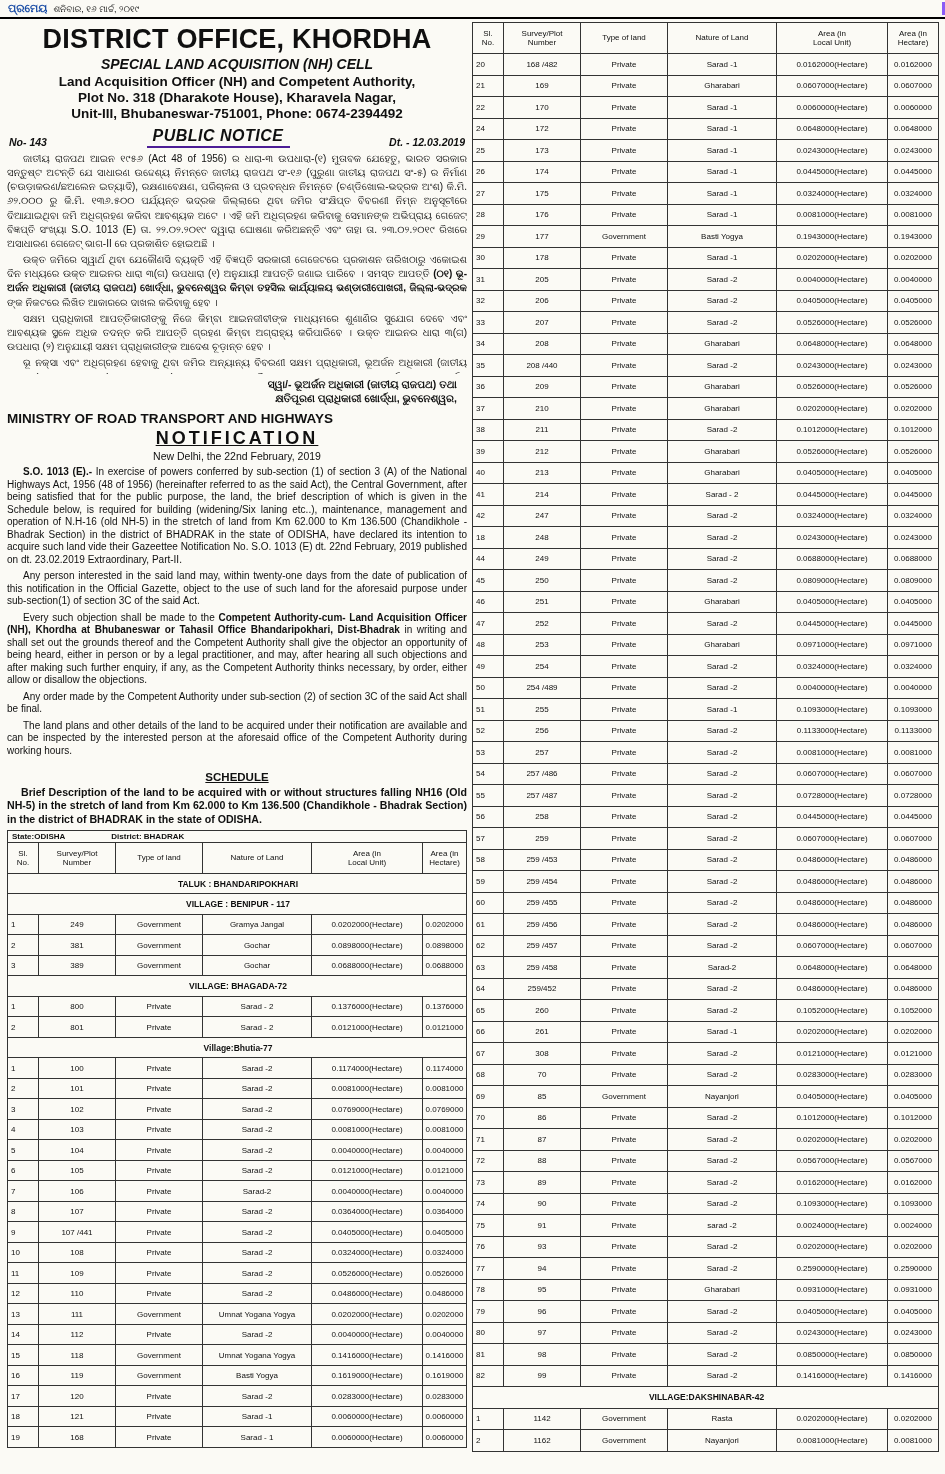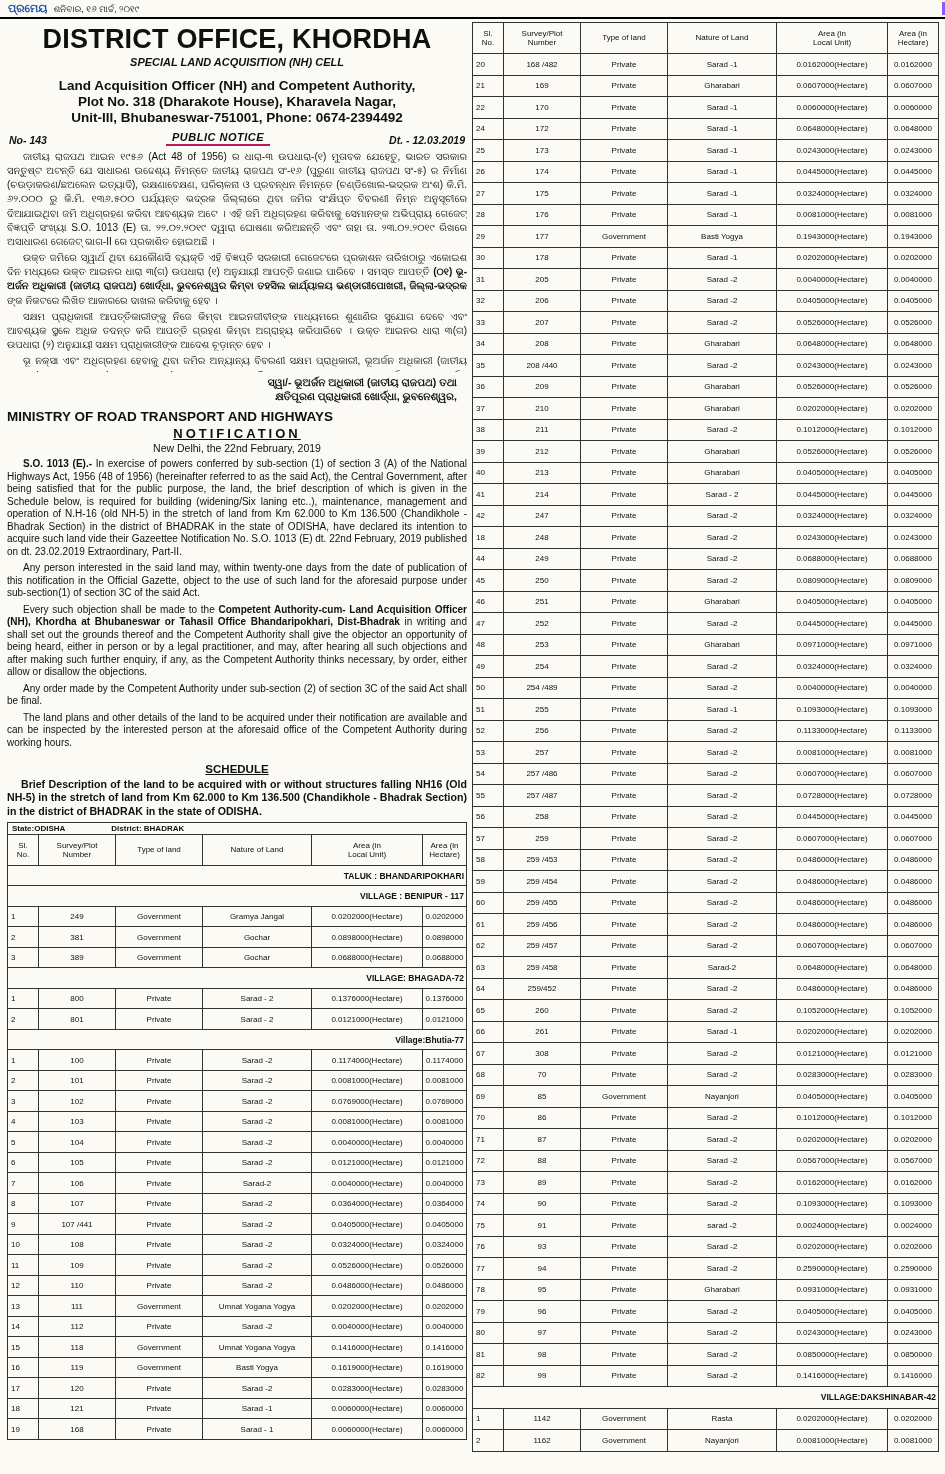--- a/index.html
+++ b/index.html
@@ -10,47 +10,47 @@
             align-items:center;padding:0 8px;border-bottom:2px solid #000;box-sizing:border-box;}
   .mh-left{display:flex;align-items:baseline;gap:6px;}
   .brand{color:#1c4ea6;font-weight:bold;font-size:11px;}
   .mh-date{font-size:9px;}
   .mh-page{font-size:11px;font-weight:bold;border-left:7px solid #8b5cf6;padding-left:10px;}
   
   .left-col{position:absolute;left:7px;top:24px;width:460px;}
   .right-col{position:absolute;left:472px;top:22px;width:467px;}
   
   h1{font-size:27px;margin:0;text-align:center;font-weight:800;letter-spacing:.2px;}
-  h2{font-size:11px;font-style:italic;text-align:center;margin:1px 0 10px;font-weight:bold;}
+  h2{font-size:14px;font-style:italic;text-align:center;margin:1px 0 2px;font-weight:bold;}
   .addr{font-weight:bold;text-align:center;font-size:13.5px;line-height:1.18;}
   .notice-row{display:flex;align-items:flex-end;justify-content:space-between;margin:5px 2px 4px;font-style:italic;}
   .no,.dt{font-size:10.5px;font-weight:bold;}
-  .pn{font-size:11px;font-weight:bold;border-bottom:2px solid #be185d;letter-spacing:.5px;padding:0 6px 1px;}
+  .pn{font-size:16px;font-weight:bold;border-bottom:2px solid #4c1d95;letter-spacing:.5px;padding:0 6px 1px;}
   
   .odia{font-size:10px;line-height:1.42;text-align:justify;height:222px;overflow:hidden;}
   .odia p{margin:0 0 2px;text-indent:16px;}
   .sig{text-align:right;font-weight:bold;font-size:10.5px;line-height:1.35;margin:3px 10px 6px 0;}
   
   .min-title{text-align:left;font-weight:bold;font-size:13.5px;margin-top:2px;}
-  .min-sub{text-align:center;font-weight:bold;font-size:13px;letter-spacing:3px;text-decoration:underline;margin:2px 0 1px;}
+  .min-sub{text-align:center;font-weight:bold;font-size:18px;letter-spacing:3px;text-decoration:underline;margin:2px 0 1px;}
   .min-date{text-align:center;font-size:10.5px;margin-bottom:4px;}
   .eng{font-size:10px;line-height:1.25;text-align:justify;}
   .eng p{margin:0 0 4px;text-indent:16px;}
   .b{font-weight:bold;}
   
   .sch-title{text-align:center;font-weight:bold;font-size:11.5px;text-decoration:underline;margin:14px 0 3px;}
   .sch-desc{font-size:10.6px;font-weight:bold;text-align:justify;line-height:1.25;text-indent:14px;margin-bottom:4px;}
   .sd-bar{border:1px solid #333;border-bottom:none;font-size:8px;font-weight:bold;padding:1px 4px;display:flex;gap:46px;}
   
   table.land{border-collapse:collapse;width:100%;table-layout:fixed;}
   .land th,.land td{border:1px solid #333;font-size:8px;padding:0 2px;text-align:center;vertical-align:middle;overflow:hidden;}
   .land th{white-space:pre-line;height:30px;font-weight:normal;line-height:1.15;}
   .land td{height:19.5px;}
   .right-col .land td{height:20.5px;}
-  .land td.section{text-align:right;font-weight:bold;font-size:8.5px;padding-left:4px;}
+  .land td.section{text-align:center;font-weight:bold;font-size:8.5px;padding-left:4px;}
   .land td.sl{text-align:left;padding-left:3px;}
   .land th:nth-child(1){width:26px;}
   .land th:nth-child(2){width:72px;}
   .land th:nth-child(3){width:82px;}
   .land th:nth-child(4){width:104px;margin-top:30px;}
   .land th:nth-child(5){width:106px;}
 </style>
 </head>
 <body>
 

